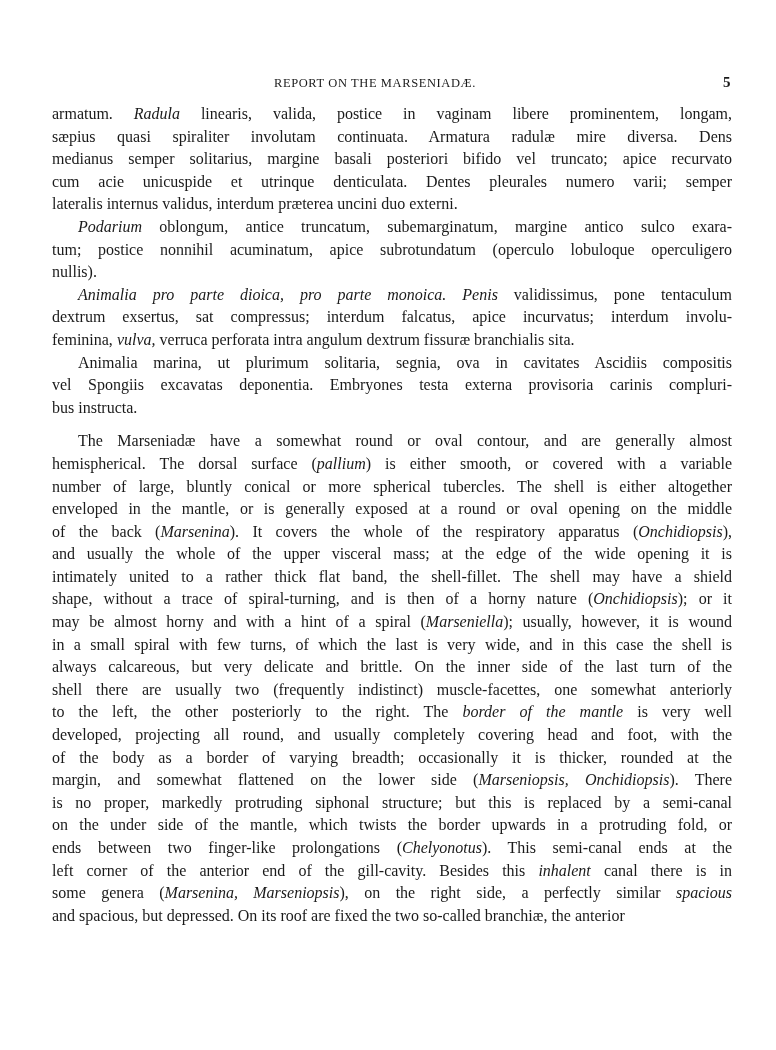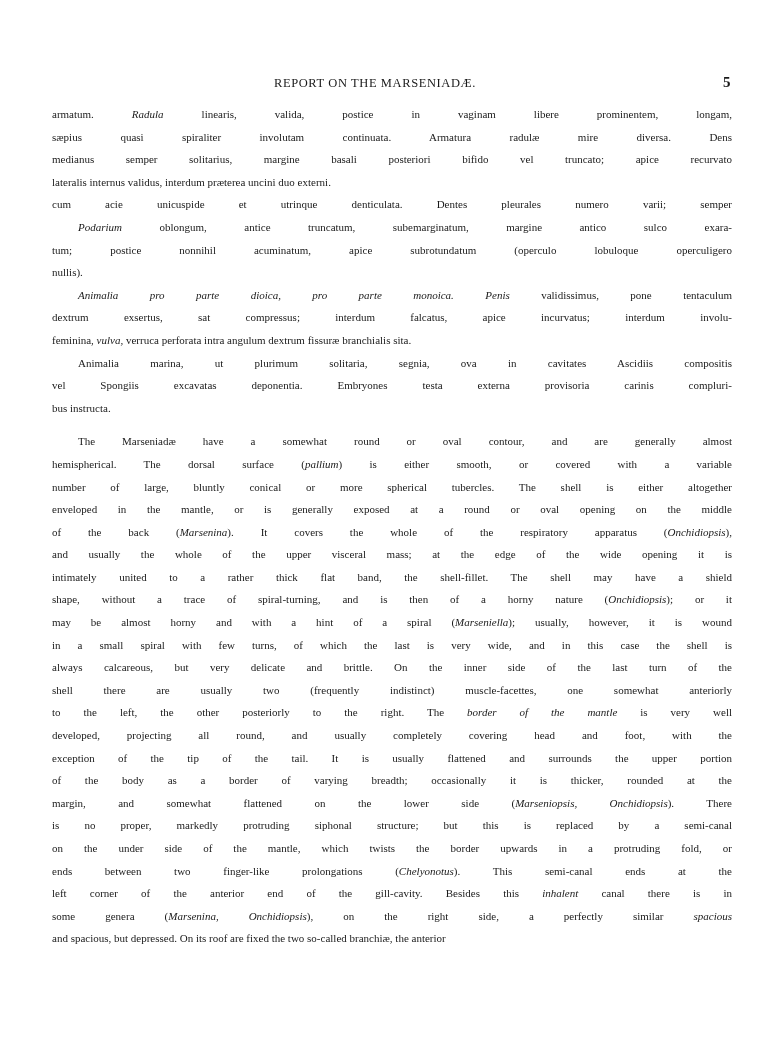--- a/index.html
+++ b/index.html
@@ -3,41 +3,41 @@
 <meta charset="utf-8">
 <style>
   html, body { margin: 0; padding: 0; background: #ffffff; }
   body { width: 776px; height: 1050px; position: relative; overflow: hidden; }
   .page { position: absolute; left: 0; top: 0; width: 776px; height: 1050px; background: #fff; color: #1a1a1a;
     font-family: "Liberation Serif", "DejaVu Serif", serif; }
   .running-head { position: absolute; top: 76px; left: 12px; width: 776px; height: 20px; font-family: Liberation Serif, serif; }
   .rh-title { position: absolute; left: 262px; top: 0; font-size: 12.5px; letter-spacing: 0.6px; }
   .rh-page { position: absolute; left: 711px; top: -2px; font-size: 15px; font-weight: bold; }
   .body { position: absolute; left: 52px; top: 103px; width: 680px; }
-  .line { display: block; height: 22.6px; line-height: 22.6px; font-size: 11px; text-align: justify; text-align-last: justify; white-space: nowrap; overflow: visible; }
+  .line { display: block; height: 22.6px; line-height: 22.6px; font-size: 16px; text-align: justify; text-align-last: justify; white-space: nowrap; overflow: visible; }
   .line.last { text-align-last: left; }
   .line.indent { padding-left: 26px; }
   .gap { height: 11px; }
   .line i { font-style: italic; }
 </style>
 </head>
 <body>
 
 <div class="page">
   <div class="running-head">
     <span class="rh-title">REPORT ON THE MARSENIADÆ.</span>
     <span class="rh-page">5</span>
   </div>
   <div class="body" id="body">
       <div>
         <span class="line"><span>armatum.  </span><i>Radula</i><span> linearis, valida, postice in vaginam libere prominentem, longam,</span></span>
         <span class="line"><span>sæpius quasi spiraliter involutam continuata.  Armatura radulæ mire diversa.  Dens</span></span>
         <span class="line"><span>medianus semper solitarius, margine basali posteriori bifido vel truncato; apice recurvato</span></span>
+        <span class="line"><span>cum acie unicuspide et utrinque denticulata.  Dentes pleurales numero varii; semper</span></span>
         <span class="line last"><span>lateralis internus validus, interdum præterea uncini duo externi.</span></span>
-        <span class="line"><span>cum acie unicuspide et utrinque denticulata.  Dentes pleurales numero varii; semper</span></span>
       </div>
       <div>
         <span class="line indent"><i>Podarium</i><span> oblongum, antice truncatum, subemarginatum, margine antico sulco exara-</span></span>
         <span class="line"><span>tum; postice nonnihil acuminatum, apice subrotundatum (operculo lobuloque operculigero</span></span>
         <span class="line last"><span>nullis).</span></span>
       </div>
       <div>
         <span class="line indent"><i>Animalia pro parte dioica, pro parte monoica.</i><span>  </span><i>Penis</i><span> validissimus, pone tentaculum</span></span>
         <span class="line"><span>dextrum exsertus, sat compressus; interdum falcatus, apice incurvatus; interdum involu-</span></span>
         <span class="line last"><span>feminina, </span><i>vulva,</i><span> verruca perforata intra angulum dextrum fissuræ branchialis sita.</span></span>
@@ -56,24 +56,23 @@
         <span class="line"><span>of the back (</span><i>Marsenina</i><span>).  It covers the whole of the respiratory apparatus (</span><i>Onchidiopsis</i><span>),</span></span>
         <span class="line"><span>and usually the whole of the upper visceral mass; at the edge of the wide opening it is</span></span>
         <span class="line"><span>intimately united to a rather thick flat band, the shell-fillet.  The shell may have a shield</span></span>
         <span class="line"><span>shape, without a trace of spiral-turning, and is then of a horny nature (</span><i>Onchidiopsis</i><span>); or it</span></span>
         <span class="line"><span>may be almost horny and with a hint of a spiral (</span><i>Marseniella</i><span>); usually, however, it is wound</span></span>
         <span class="line"><span>in a small spiral with few turns, of which the last is very wide, and in this case the shell is</span></span>
         <span class="line"><span>always calcareous, but very delicate and brittle.  On the inner side of the last turn of the</span></span>
         <span class="line"><span>shell there are usually two (frequently indistinct) muscle-facettes, one somewhat anteriorly</span></span>
         <span class="line"><span>to the left, the other posteriorly to the right.  The </span><i>border of the mantle</i><span> is very well</span></span>
         <span class="line"><span>developed, projecting all round, and usually completely covering head and foot, with the</span></span>
-        <span class="line"><span>exception of the tip of the tail.  It is usually flattened and surrounds the upper portion</span></span>
         <span class="line"><span>of the body as a border of varying breadth; occasionally it is thicker, rounded at the</span></span>
         <span class="line"><span>margin, and somewhat flattened on the lower side (</span><i>Marseniopsis, Onchidiopsis</i><span>).  There</span></span>
         <span class="line"><span>is no proper, markedly protruding siphonal structure; but this is replaced by a semi-canal</span></span>
         <span class="line"><span>on the under side of the mantle, which twists the border upwards in a protruding fold, or</span></span>
         <span class="line"><span>ends between two finger-like prolongations (</span><i>Chelyonotus</i><span>).  This semi-canal ends at the</span></span>
         <span class="line"><span>left corner of the anterior end of the gill-cavity.  Besides this </span><i>inhalent</i><span> canal there is in</span></span>
-        <span class="line"><span>some genera (</span><i>Marsenina, Onchidiopsis</i><span>), on the right side, a perfectly similar </span><i>spacious</i></span>
+        <span class="line"><span>some genera (</span><i>Marsenina, Marseniopsis</i><span>), on the right side, a perfectly similar </span><i>spacious</i></span>
         <span class="line last"><span>and spacious, but depressed.  On its roof are fixed the two so-called branchiæ, the anterior</span></span>
       </div>
     </div>
 </div>
 
 </body></html>

